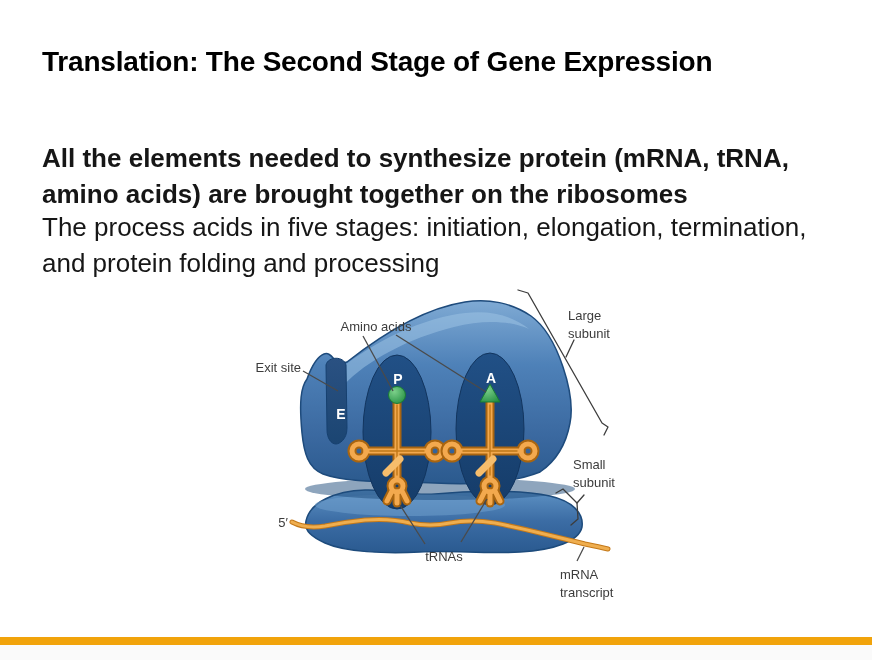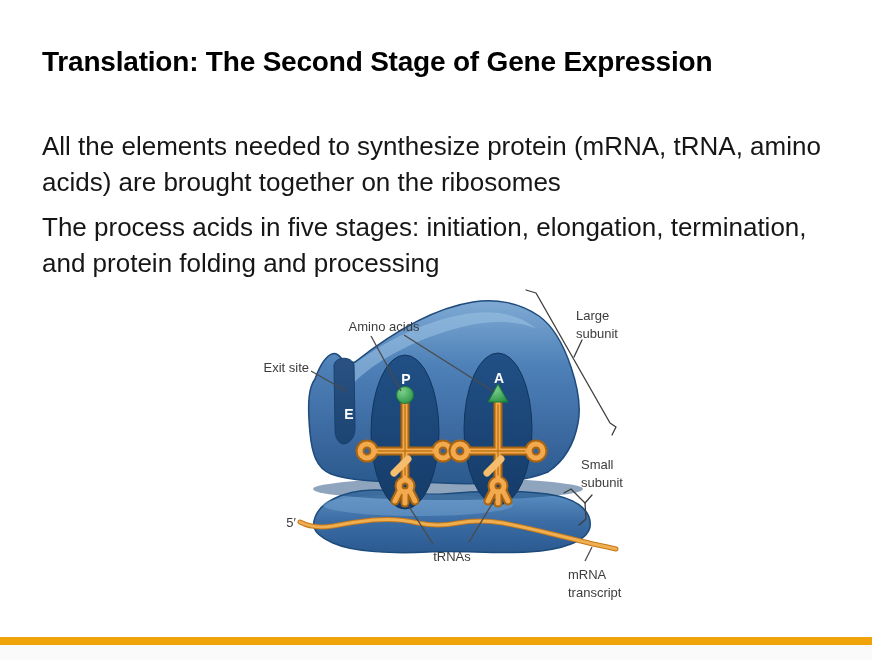--- a/index.html
+++ b/index.html
@@ -1,23 +1,23 @@
 <!DOCTYPE html>
 <html><head>
 <meta charset="utf-8">
 <style>
   html,body{margin:0;padding:0;background:#ffffff;}
   .slide{position:relative;width:872px;height:660px;background:#ffffff;overflow:hidden;
          font-family:"Liberation Sans",sans-serif;}
   .title{position:absolute;left:42px;top:46px;width:800px;
          font-size:28px;font-weight:bold;color:#000;letter-spacing:-0.2px;}
   .para{position:absolute;left:42px;width:795px;font-size:26px;line-height:36px;color:#161616;}
-  .para1{top:128px;}
+  .para1{top:140px;font-weight:bold;}
   .para2{top:209px;}
-  .figure{position:absolute;left:258px;top:283px;width:460px;height:320px;}
+  .figure{position:absolute;left:250px;top:283px;width:460px;height:320px;}
   .footer-bar{position:absolute;left:0;top:637px;width:880px;height:8px;background:#F1A30B;}
   .footer-gap{position:absolute;left:0;top:645px;width:880px;height:15px;background:#FAFAFA;}
   svg text{font-family:"Liberation Sans",sans-serif;}
   .fig-label{font-size:13px;fill:#3C3C3C;}
   .site-letter{font-size:14px;font-weight:bold;fill:#ffffff;}
   .ptr{stroke:#4A4A4A;stroke-width:1.3;fill:none;}
   .bracket{stroke:#3D3D3D;stroke-width:1.3;fill:none;stroke-linejoin:round;stroke-linecap:round;}
   .trna-outer{stroke:#A96510;stroke-width:9;fill:none;stroke-linecap:round;stroke-linejoin:round;}
   .trna-inner{stroke:#F3A94E;stroke-width:5;fill:none;stroke-linecap:round;stroke-linejoin:round;}
   .trna-mid{stroke:#C07818;stroke-width:1.4;fill:none;stroke-linecap:round;}

